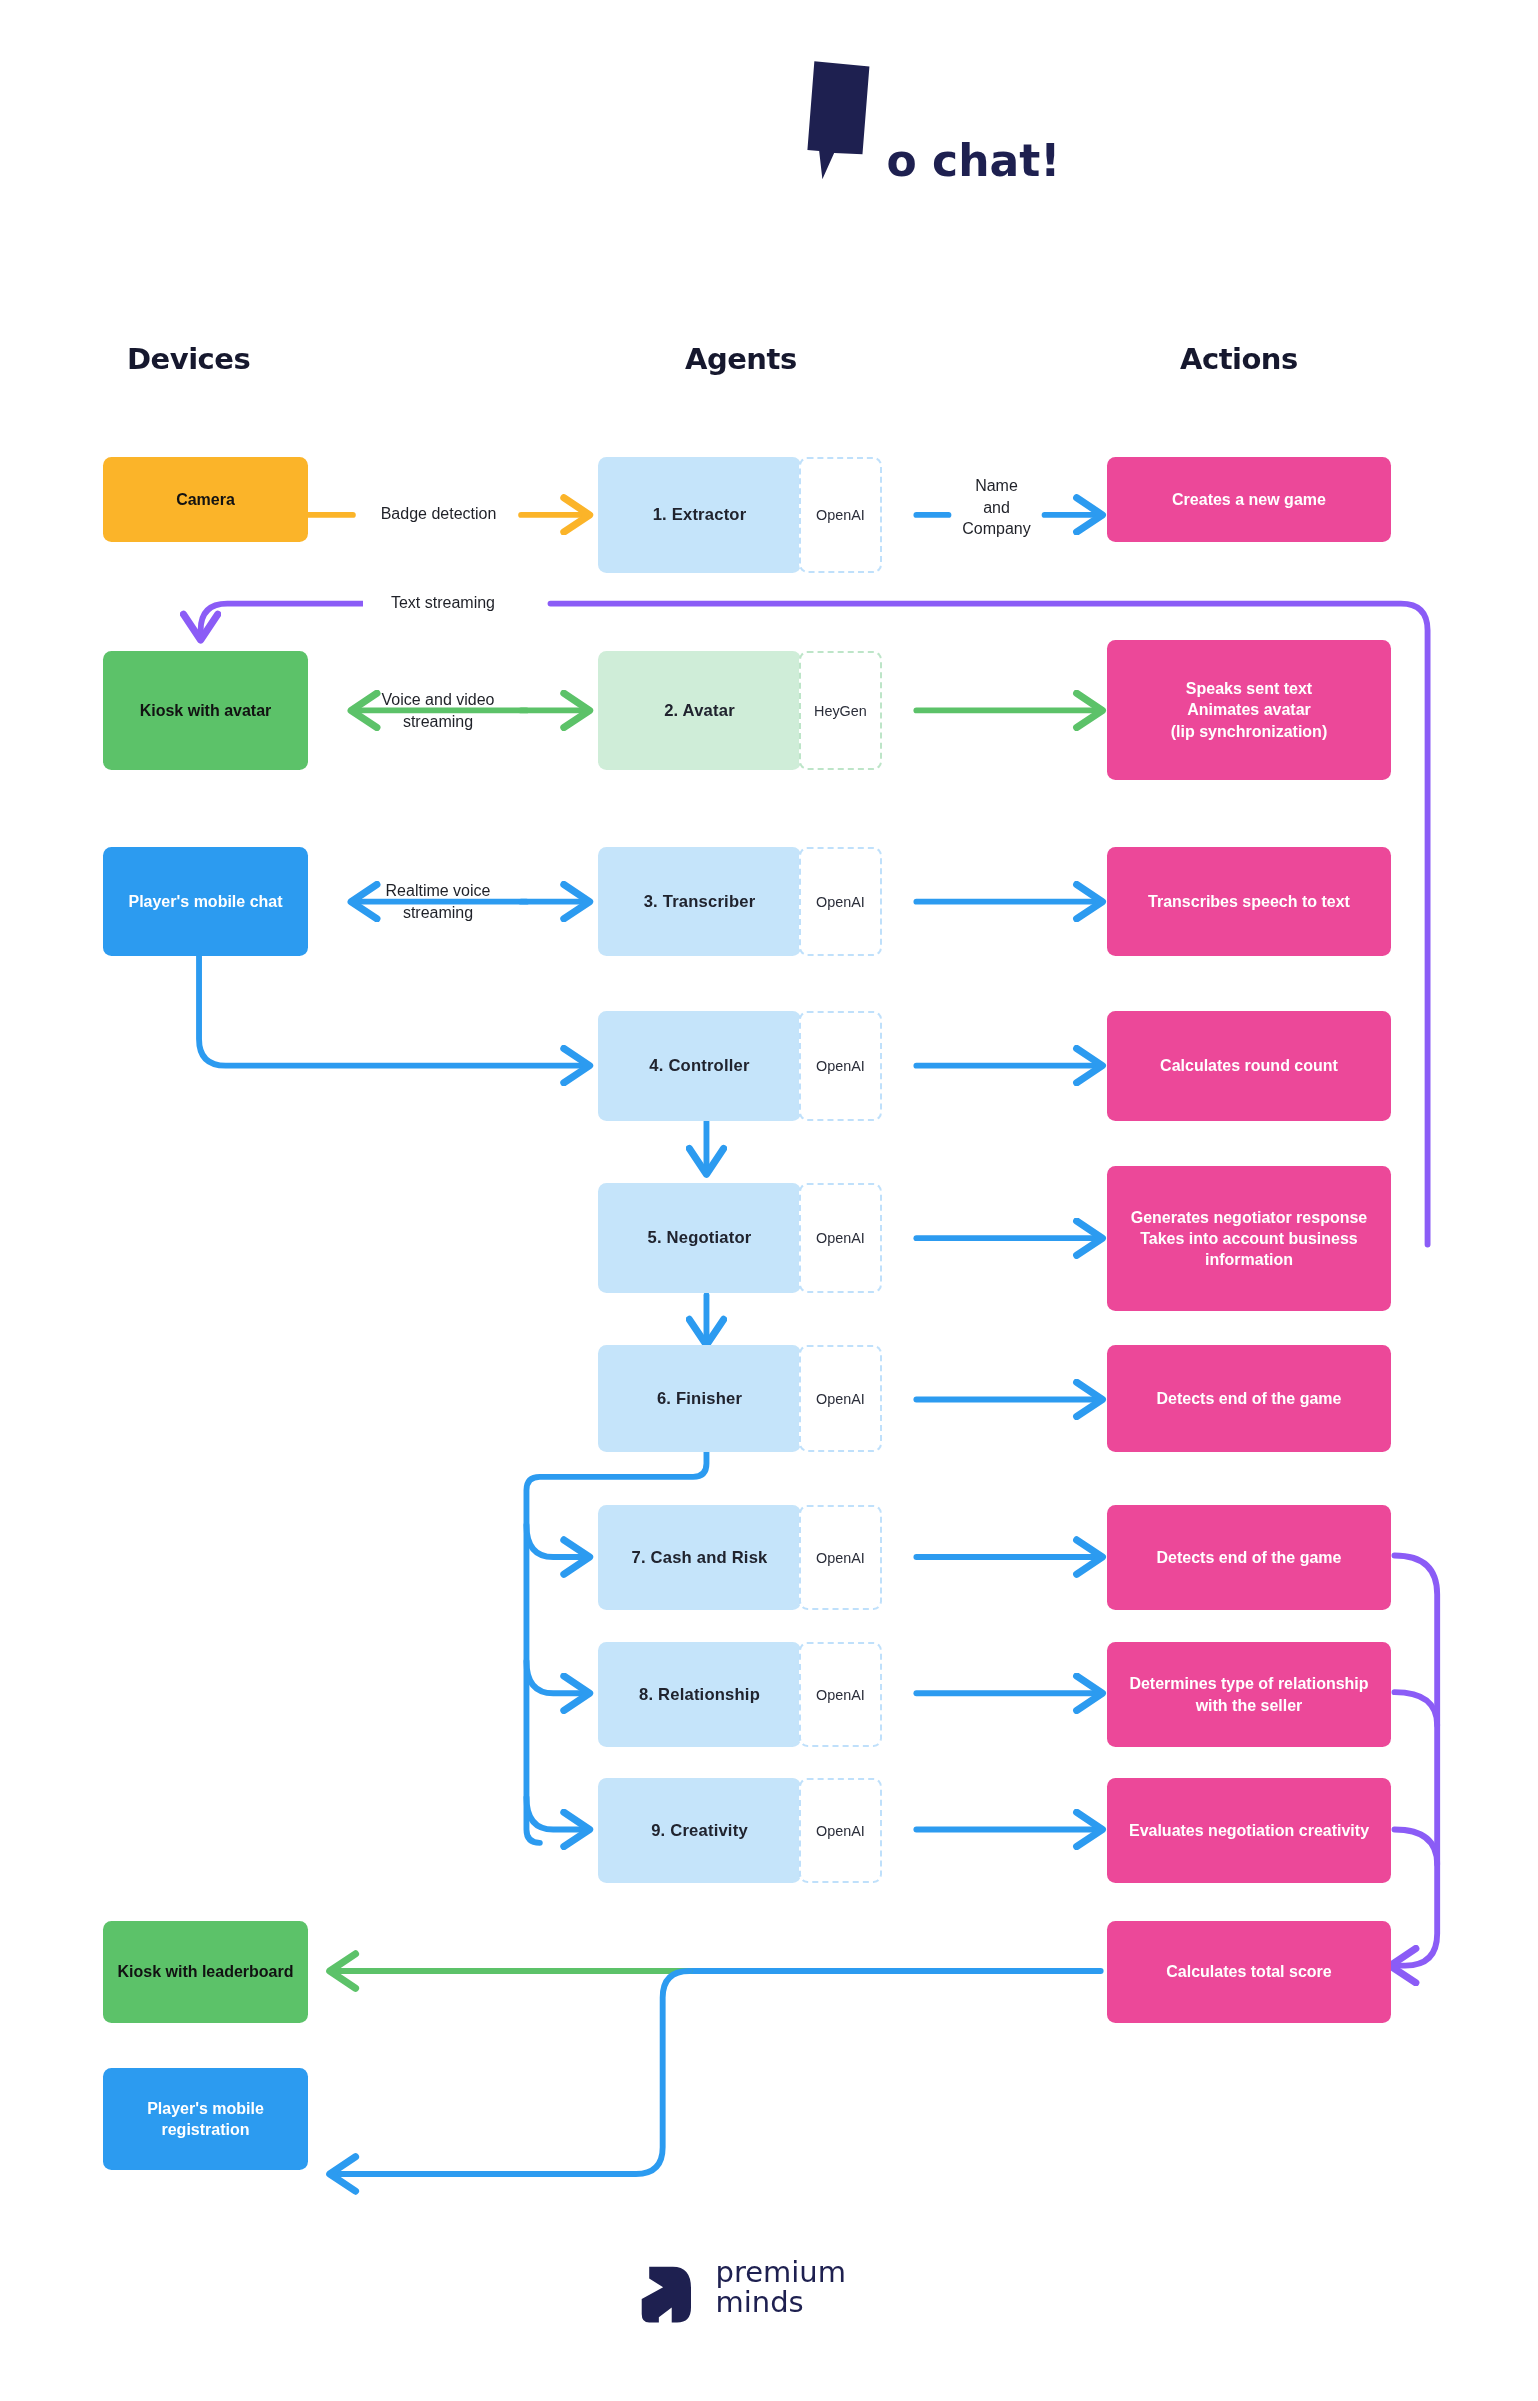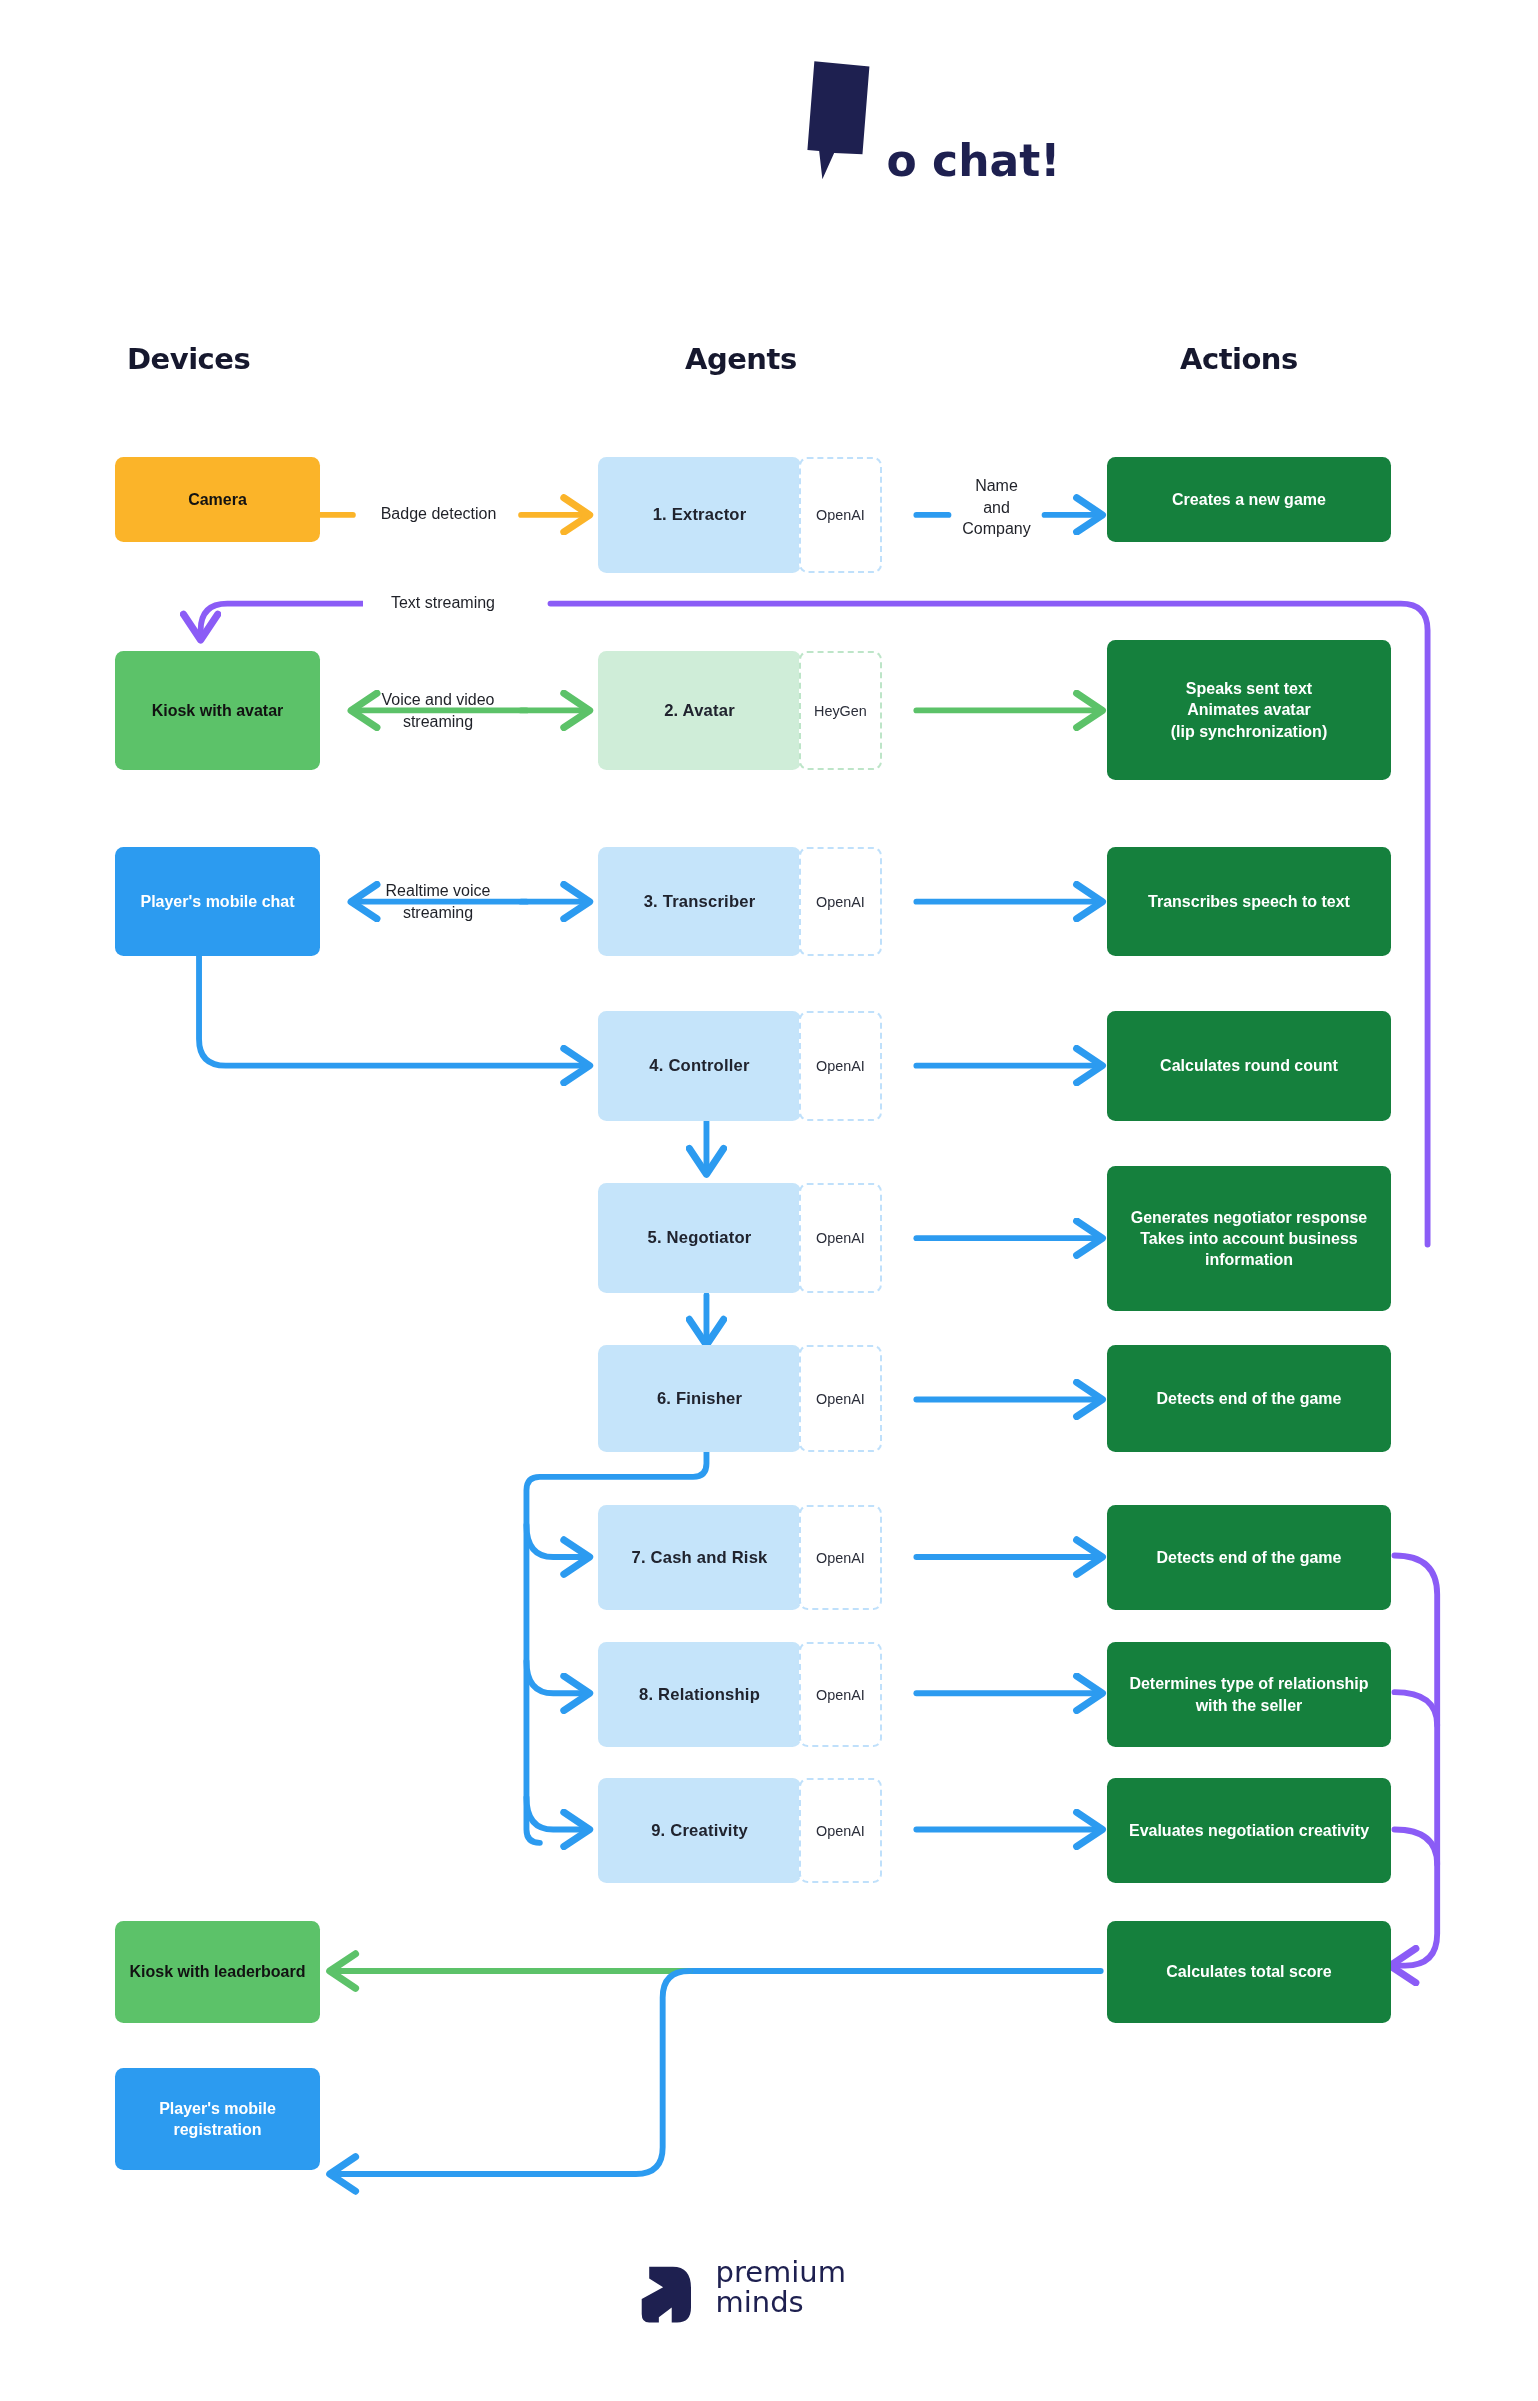--- a/index.html
+++ b/index.html
@@ -17,32 +17,32 @@
       font-weight:700;color:#1E2050;white-space:nowrap;font-family:"DejaVu Sans",sans-serif;}
 
   
   .col-head{position:absolute;font-size:29px;font-weight:700;color:#16182E;
       font-family:"DejaVu Sans",sans-serif;letter-spacing:-0.5px;}
 
   
   .box{position:absolute;box-sizing:border-box;border-radius:8.5px;
        display:flex;align-items:center;justify-content:center;text-align:center;
        font-weight:700;line-height:1.32;padding:3.2px 7.5px;}
-  .device{font-size:16px;margin-left:12px;}
+  .device{font-size:16px;}
   .device.dark{color:#121212;}
   .device.light{color:#ffffff;}
   .agent-card{position:absolute;display:flex;align-items:stretch;}
   .agent-main{box-sizing:border-box;border-radius:8.5px;display:flex;align-items:center;
       justify-content:center;font-size:16.6px;font-weight:700;color:#20232E;
       letter-spacing:0.2px;}
   .agent-prov{box-sizing:border-box;border-radius:8.5px;display:flex;align-items:center;
       justify-content:center;font-size:14.4px;font-weight:400;color:#2B2E3A;
       background:#ffffff;border:2.1px dashed #BFE0FB;margin-left:-2.1px;}
   .agent-prov.green{border-color:#BDE5C8;}
-  .action{font-size:16px;color:#ffffff;background:#15803d;}
+  .action{font-size:16px;color:#ffffff;background:#ec4899;}
 
   
   .elabel{position:absolute;font-size:16px;color:#1F2128;line-height:1.35;
       text-align:center;font-weight:400;font-family:"Liberation Sans",sans-serif;}
 
   
   #wires{position:absolute;left:0;top:0;width:1539px;height:2401px;}
 
   
   #footer{position:absolute;left:0;top:2255px;width:1539px;height:102px;}

